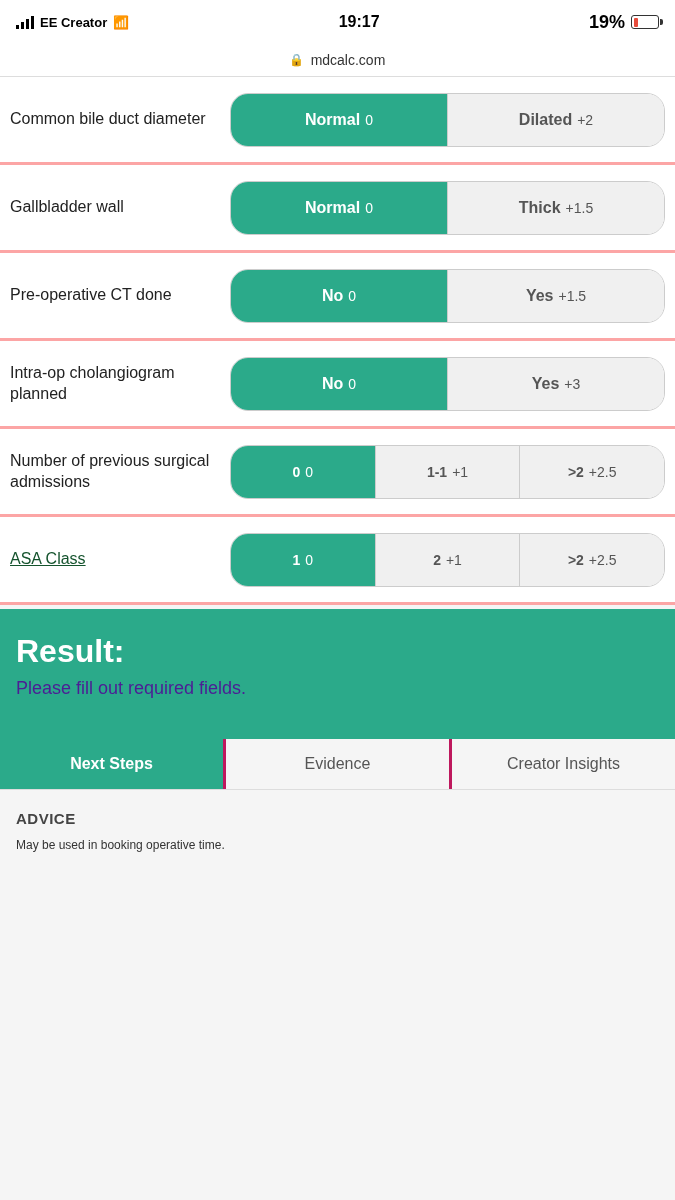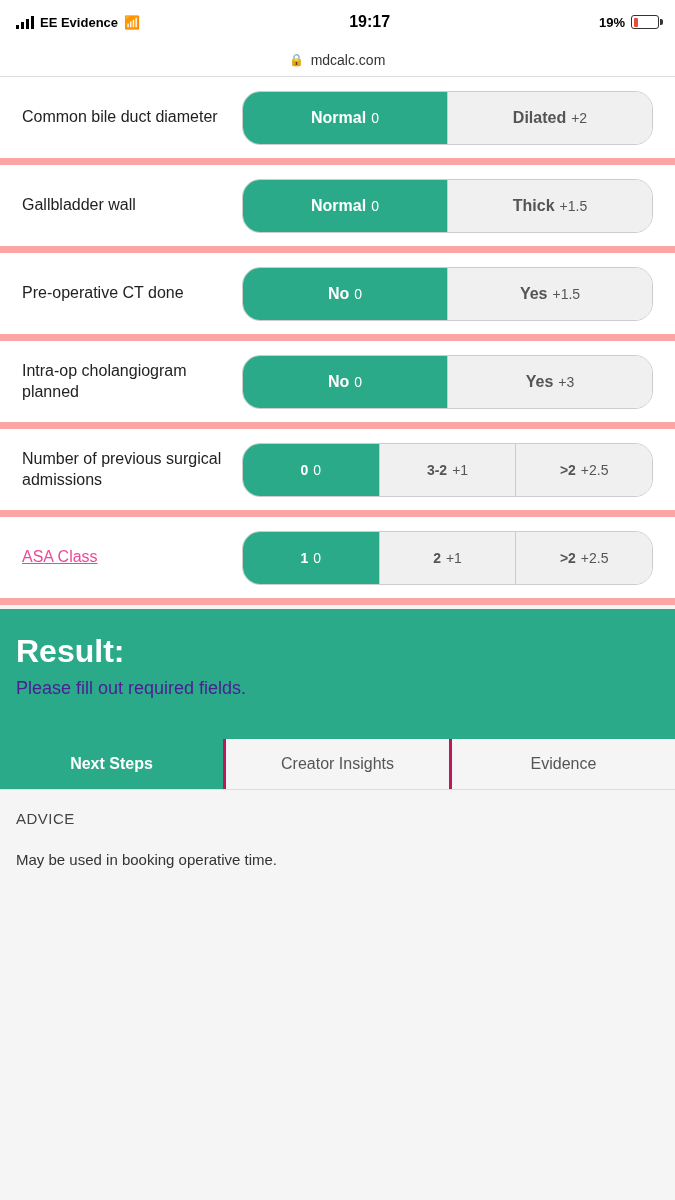--- a/index.html
+++ b/index.html
@@ -46,21 +46,21 @@
     }
     .status-center {
       text-align: center;
       font-size: 16px;
       font-weight: 600;
     }
     .status-right {
       display: flex;
       align-items: center;
       gap: 6px;
-      font-size: 13px;
+      font-size: 18px;
       font-weight: 600;
     }
     .battery {
       display: inline-flex;
       align-items: center;
       gap: 2px;
     }
     .battery-body {
       width: 28px;
       height: 14px;
@@ -109,33 +109,33 @@
 
     
     .main-content {
       background: white;
     }
 
     
     .calc-row {
       display: flex;
       align-items: center;
-      padding: 12px 22px;
-      border-bottom: 7px solid #fca5a5;
+      padding: 12px 10px;
+      border-bottom: 3px solid #fca5a5;
       gap: 20px;
       min-height: 88px;
     }
     .row-label {
       flex: 0 0 200px;
       font-size: 16px;
       color: #222;
       line-height: 1.3;
     }
     .row-label a {
-      color: #ec4899;
+      color: #14532d;
       text-decoration: underline;
     }
 
     
     .toggle-group {
       display: flex;
       flex: 1;
       border-radius: 18px;
       overflow: hidden;
       border: 1.5px solid #ccc;
@@ -219,43 +219,43 @@
       font-weight: 700;
     }
 
     
     .advice-section {
       background: #f5f5f5;
       padding: 20px 16px;
     }
     .advice-title {
       font-size: 15px;
-      font-weight: 400;
+      font-weight: 700;
       color: #444;
-      margin-bottom: 22px;
+      margin-bottom: 10px;
       letter-spacing: 0.5px;
     }
     .advice-text {
-      font-size: 15px;
+      font-size: 12px;
       color: #333;
       line-height: 1.4;
     }
   </style>
 </head>
 <body>
 
 <div class="status-bar">
   <div class="status-left">
     <div class="signal-bars">
       <span style="height:4px;"></span>
       <span style="height:7px;"></span>
       <span style="height:10px;"></span>
       <span style="height:13px;"></span>
     </div>
-    <span>EE Evidence</span>
+    <span>EE Creator</span>
     <span class="wifi-icon">📶</span>
   </div>
   <div class="status-center">19:17</div>
   <div class="status-right">
     <span>19%</span>
     <div class="battery">
       <div class="battery-body">
         <div class="battery-fill"></div>
       </div>
     </div>
@@ -326,21 +326,21 @@
   </div>
 
   <div class="calc-row">
     <div class="row-label">Number of previous surgical admissions</div>
     <div class="toggle-group three">
       <button class="toggle-btn active">
         <span>0</span>
         <span class="toggle-score">0</span>
       </button>
       <button class="toggle-btn">
-        <span>3-2</span>
+        <span>1-1</span>
         <span class="toggle-score">+1</span>
       </button>
       <button class="toggle-btn">
         <span>&gt;2</span>
         <span class="toggle-score">+2.5</span>
       </button>
     </div>
   </div>
 
   <div class="calc-row">
@@ -365,20 +365,20 @@
 
 </div>
 
 <div class="result-section">
   <div class="result-title">Result:</div>
   <div class="result-message">Please fill out required fields.</div>
 </div>
 
 <div class="tabs-row">
   <button class="tab-btn active">Next Steps</button>
+  <button class="tab-btn">Evidence</button>
   <button class="tab-btn">Creator Insights</button>
-  <button class="tab-btn">Evidence</button>
 </div>
 
 <div class="advice-section">
   <div class="advice-title">ADVICE</div>
   <div class="advice-text">May be used in booking operative time.</div>
 </div>
 
 </body></html>

